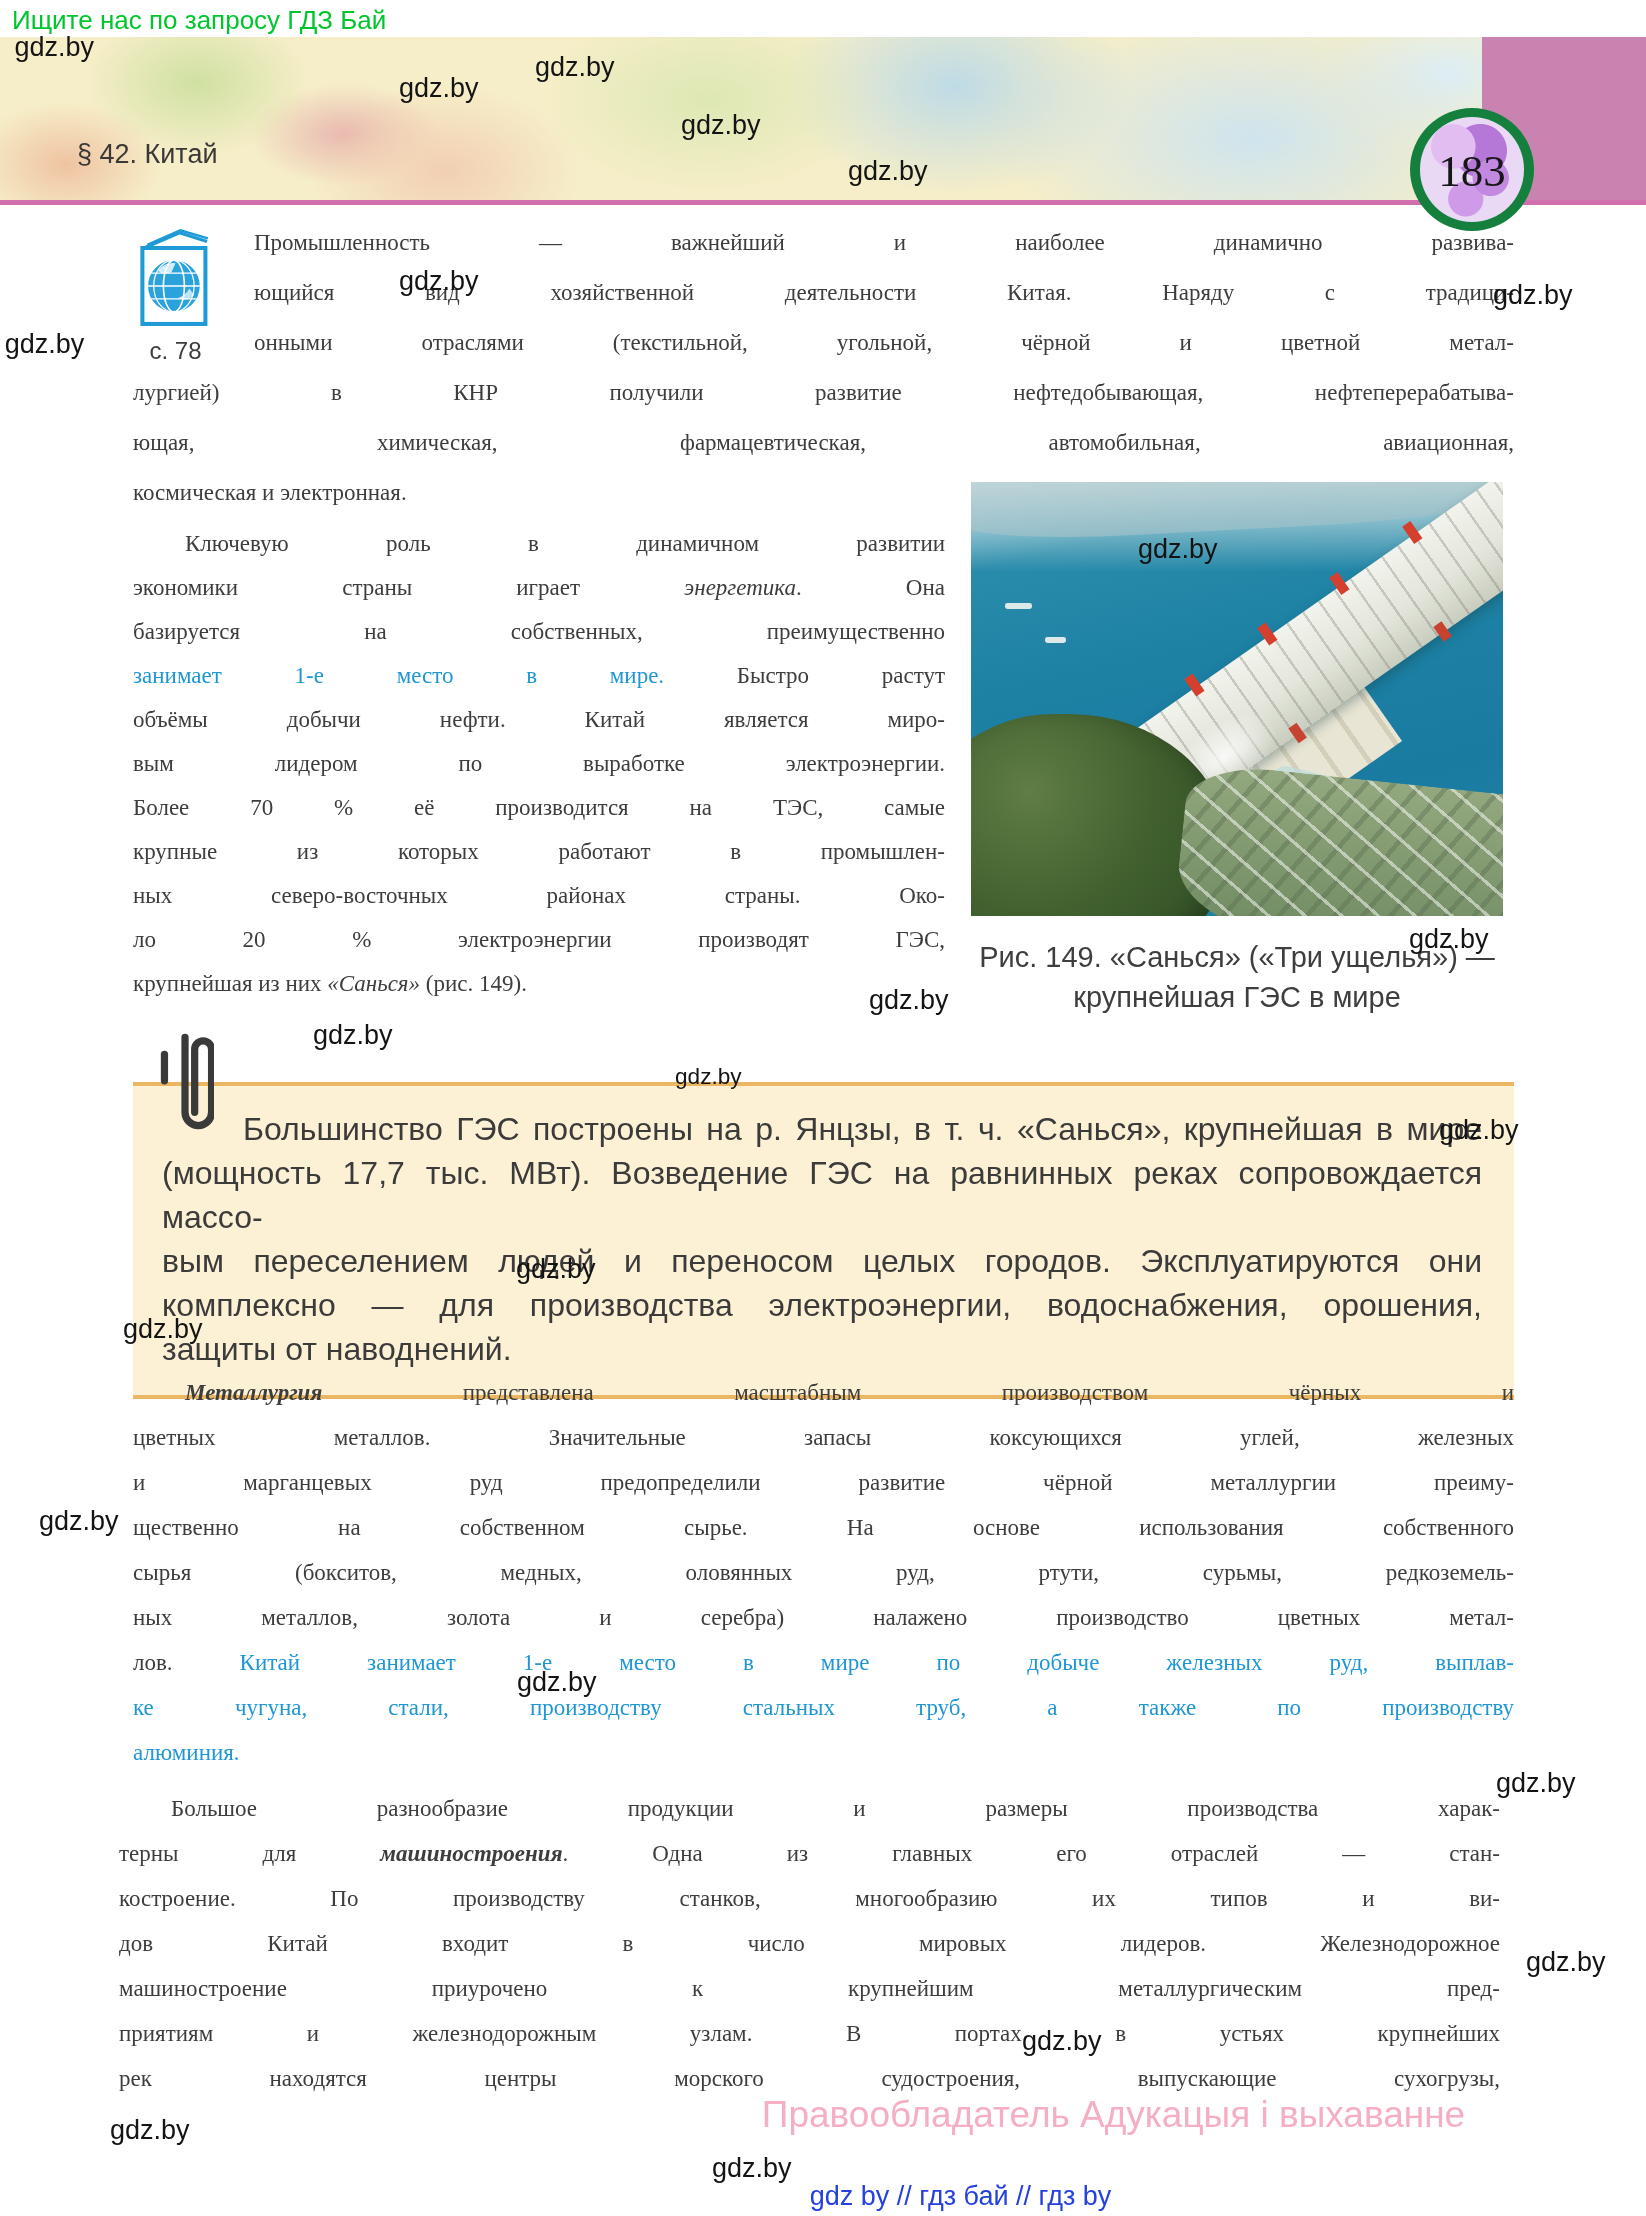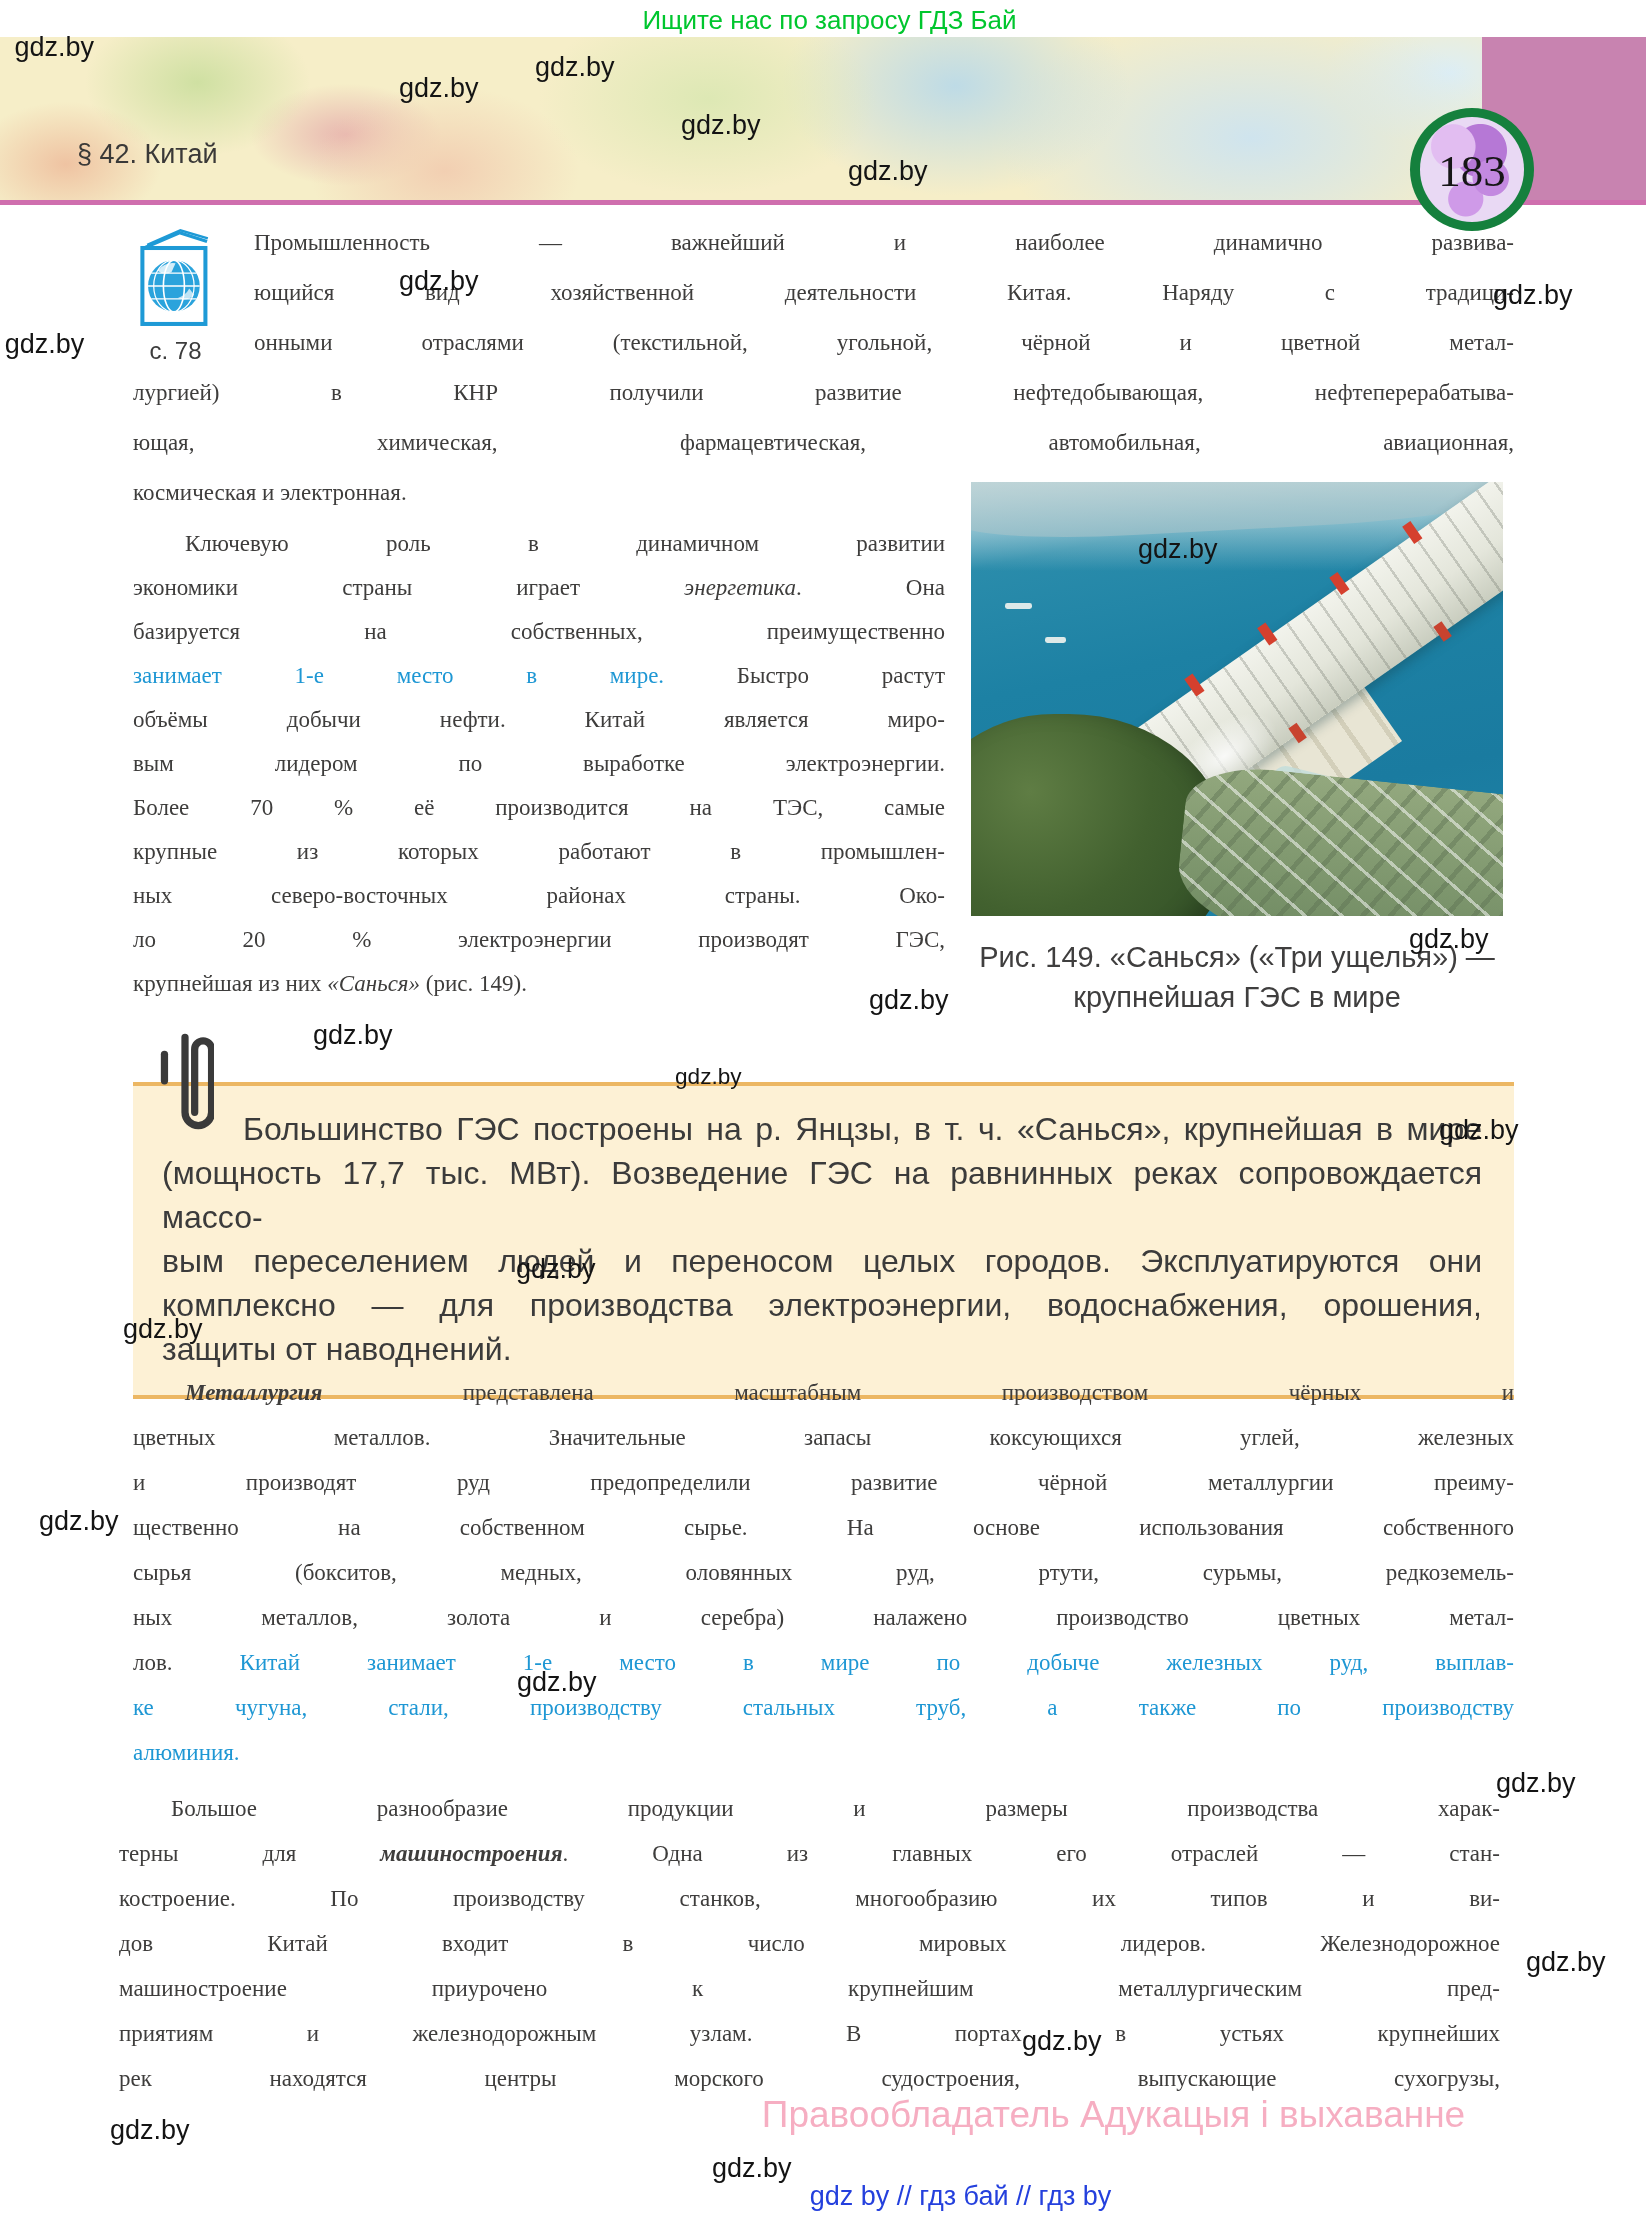--- a/index.html
+++ b/index.html
@@ -1,19 +1,19 @@
 <!DOCTYPE html>
 <html style="font-size:13px"><head>
 <meta charset="utf-8">
 <style>
   html,body{margin:0;padding:0;background:#fff;}
   .page{position:relative;width:1647px;height:2216px;background:#ffffff;overflow:hidden;
         font-family:"Liberation Serif","DejaVu Serif",serif;color:#3e3d3c;}
   
-  .banner{position:absolute;top:4.8px;left:12px;right:0;text-align:center;
+  .banner{position:absolute;top:4.8px;left:12px;right:0;
           font:26px "Liberation Sans","DejaVu Sans",sans-serif;color:#00c62e;}
   
   .band{position:absolute;top:37px;left:0;width:1647px;height:163px;background-color:#f6eec8;
     background-image:
       radial-gradient(ellipse 137px 89px at 4% 78%, #efc3a2 0%, rgba(239,195,162,0) 70%),
       radial-gradient(ellipse 161px 105px at 12% 28%, #cfe0a2 0%, rgba(207,224,162,0) 70%),
       radial-gradient(ellipse 193px 121px at 27% 82%, #f2cfb2 0%, rgba(242,207,178,0) 70%),
       radial-gradient(ellipse 137px 73px at 21% 60%, #e8b7b0 0%, rgba(232,183,176,0) 70%),
       radial-gradient(ellipse 242px 137px at 43% 38%, #dde8b4 0%, rgba(221,232,180,0) 70%),
       radial-gradient(ellipse 242px 153px at 58% 30%, #bedbe6 0%, rgba(190,219,230,0) 72%),
@@ -193,21 +193,21 @@
       <div class="line ind"><span>Большинство ГЭС построены на р. Янцзы, в т. ч. «Санься», крупнейшая в мире</span></div>
       <div class="line"><span>(мощность 17,7 тыс. МВт). Возведение ГЭС на равнинных реках сопровождается массо-</span></div>
       <div class="line"><span>вым переселением людей и переносом целых городов. Эксплуатируются они</span></div>
       <div class="line"><span>комплексно — для производства электроэнергии, водоснабжения, орошения,</span></div>
       <div class="line last"><span>защиты от наводнений.</span></div>
     </div>
 
   <div class="para p3">
       <div class="line ind"><span class="bit">Металлургия</span><span> представлена масштабным производством чёрных и</span></div>
       <div class="line"><span>цветных металлов. Значительные запасы коксующихся углей, железных</span></div>
-      <div class="line"><span>и производят руд предопределили развитие чёрной металлургии преиму-</span></div>
+      <div class="line"><span>и марганцевых руд предопределили развитие чёрной металлургии преиму-</span></div>
       <div class="line"><span>щественно на собственном сырье. На основе использования собственного</span></div>
       <div class="line"><span>сырья (бокситов, медных, оловянных руд, ртути, сурьмы, редкоземель-</span></div>
       <div class="line"><span>ных металлов, золота и серебра) налажено производство цветных метал-</span></div>
       <div class="line"><span>лов. </span><span class="blue">Китай занимает 1-е место в мире по добыче железных руд, выплав-</span></div>
       <div class="line"><span class="blue">ке чугуна, стали, производству стальных труб, а также по производству</span></div>
       <div class="line last"><span class="blue">алюминия.</span></div>
     </div>
   <div class="para p4">
       <div class="line ind"><span>Большое разнообразие продукции и размеры производства харак-</span></div>
       <div class="line"><span>терны для </span><span class="bit">машиностроения</span><span>. Одна из главных его отраслей — стан-</span></div>

